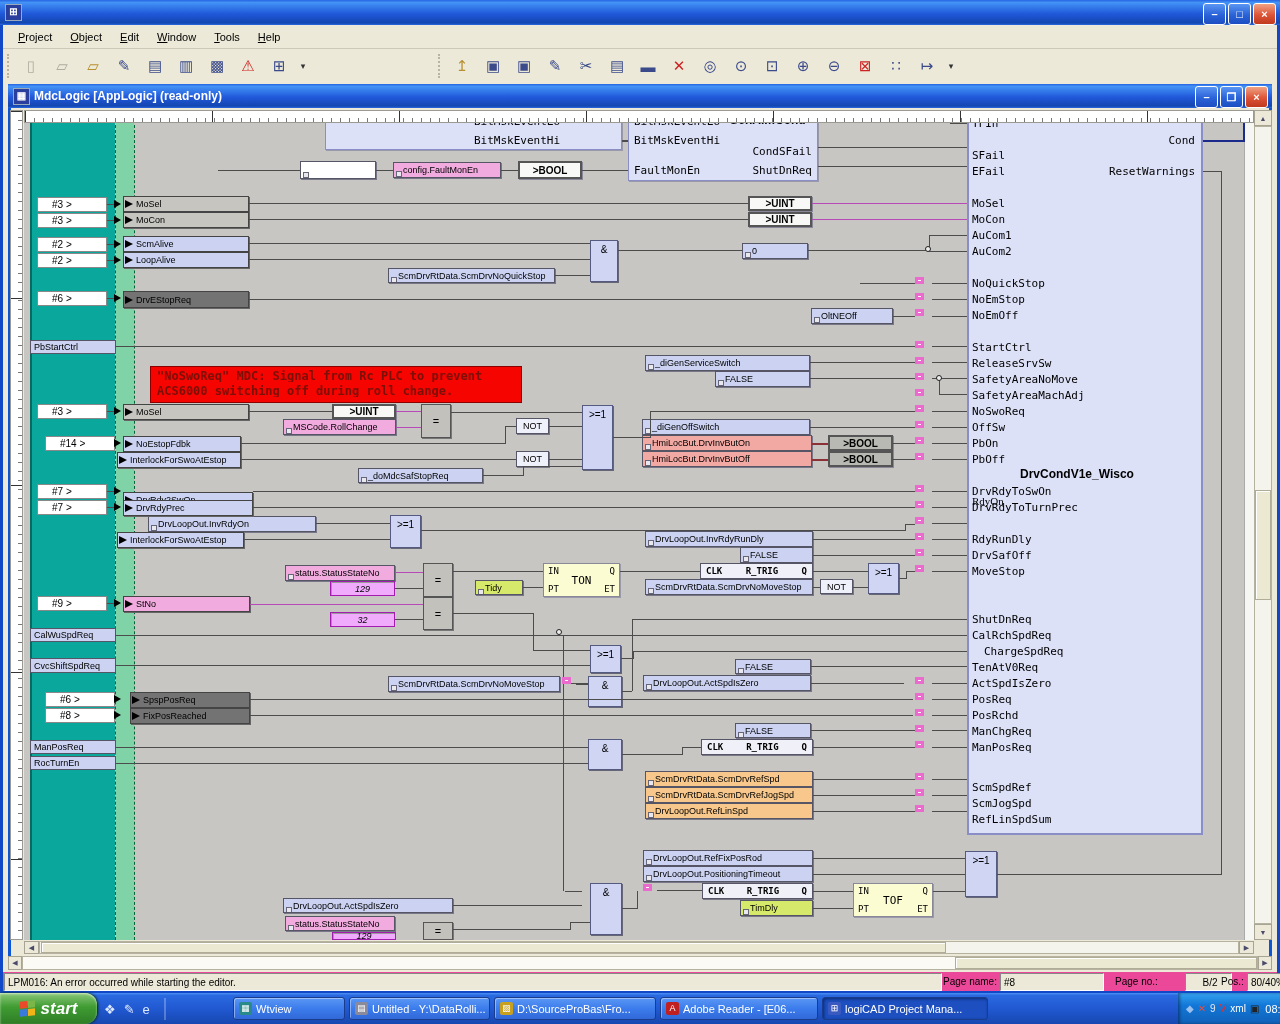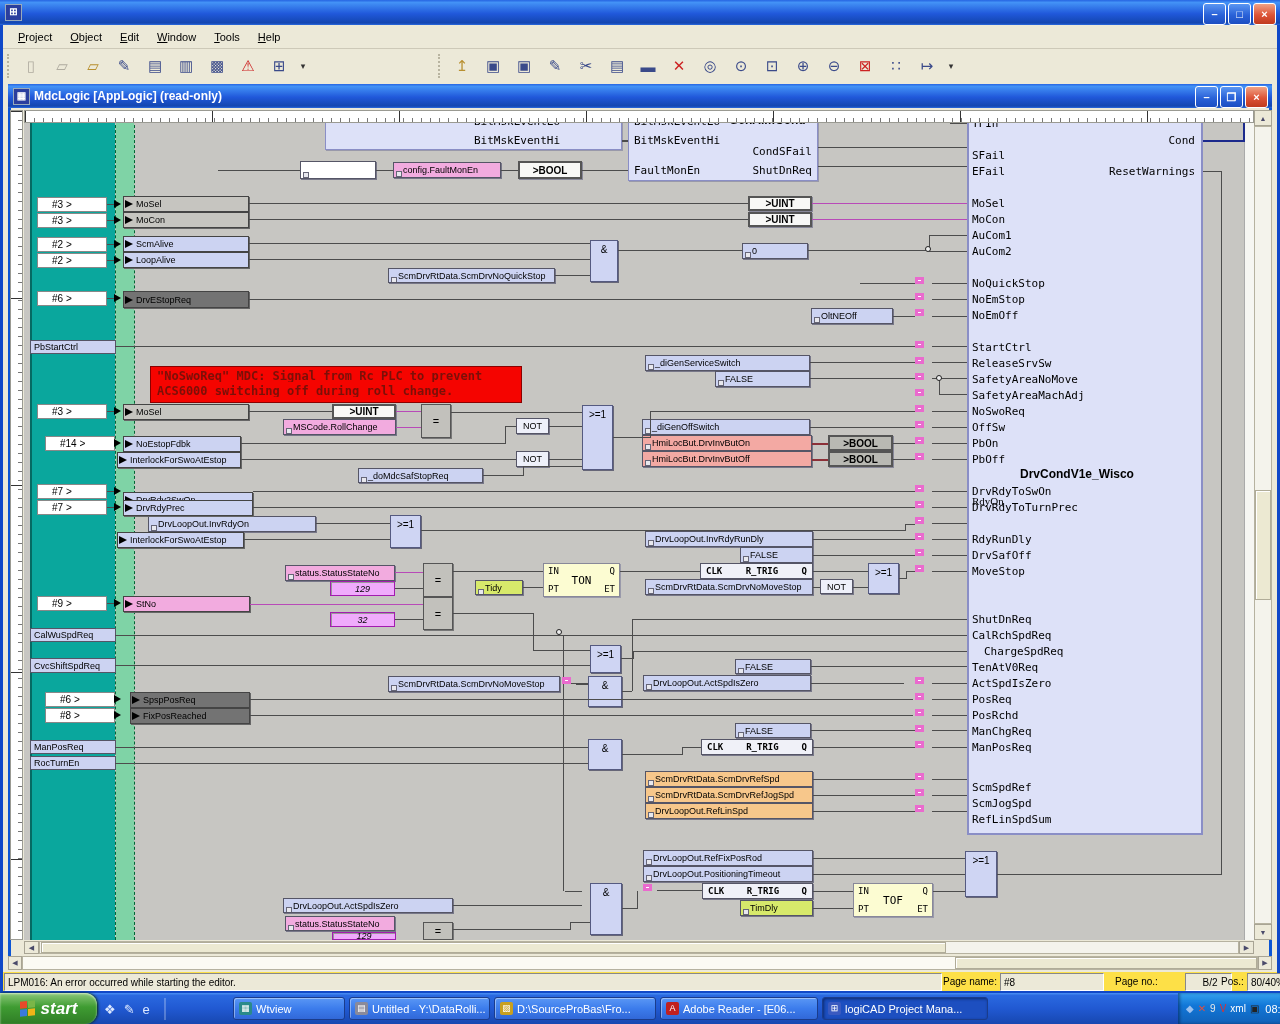--- a/index.html
+++ b/index.html
@@ -89,21 +89,21 @@
   .lbl.r{text-align:right;}
   .lbl.b{font-family:"Liberation Sans",sans-serif;font-weight:bold;font-size:12px;}
   .cmtbox{background:#f50400;border:1px solid #8a0000;}
   .cmtline{font:bold 12px "DejaVu Sans Mono",monospace;color:#7a1008;}
   .wire{background:#4c4c4c;} .wire.m{background:#b84ab8;} .wire.r{background:#8c3038;} .wire.n{background:#1c2a8c;}
   .conn{width:9px;height:7px;background:#fff;border:3px solid #ea6ace;}
   .jct{width:6px;height:6px;border:1px solid #222;border-radius:50%;background:#eee;}
   .tagbox{background:#fff;border:1px solid #888;display:flex;align-items:center;padding-left:14px;font-size:10px;}
   .ahead{width:0;height:0;border-left:7px solid #000;border-top:4px solid transparent;border-bottom:4px solid transparent;}
   
-  #statusbar{left:3px;top:972px;width:1274px;height:19px;background:#fde047;font-size:10px;color:#000;}
+  #statusbar{left:3px;top:972px;width:1274px;height:19px;background:#ec4899;font-size:10px;color:#000;}
   .spanel{position:absolute;border:1px solid;border-color:#888 #fff #fff #888;background:#ece9d8;
     display:flex;align-items:center;padding-left:3px;overflow:hidden;white-space:nowrap;}
   .slabel{position:absolute;display:flex;align-items:center;height:16px;}
   
   #taskbar{left:0;top:993px;width:1280px;height:31px;
     background:linear-gradient(180deg,#4a90f4 0%,#2a69e0 8%,#2159d2 50%,#1747b0 100%);}
   #startbtn{left:0;top:993px;width:97px;height:31px;border-radius:0 12px 12px 0;
     background:linear-gradient(180deg,#8cc87a,#3f9c32 45%,#2f7d26);box-shadow:inset 0 1px 2px #cfe9c0,1px 0 3px #0a2a0a;
     display:flex;align-items:center;justify-content:center;gap:5px;color:#fff;font-weight:bold;font-style:italic;font-size:17px;}
   .flag{width:16px;height:16px;display:grid;grid-template-columns:7px 7px;grid-template-rows:7px 7px;gap:1px;transform:skewY(-6deg);}

